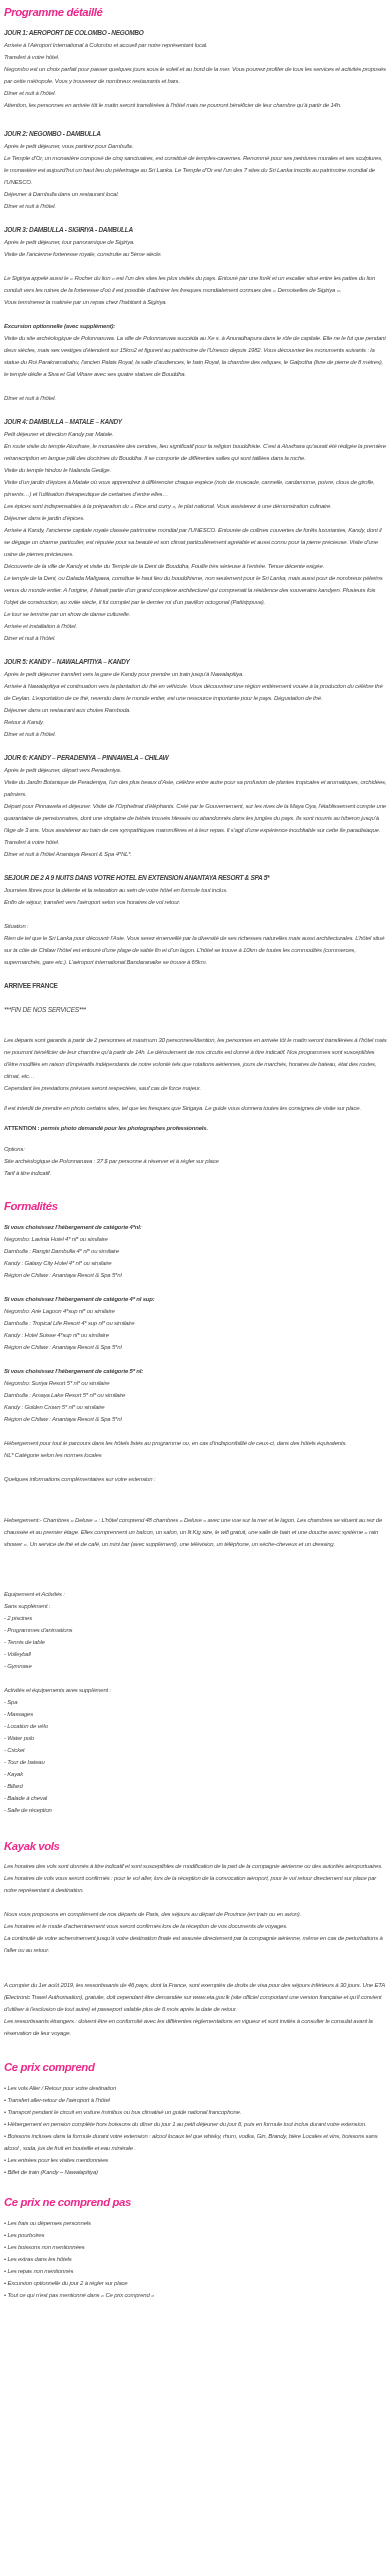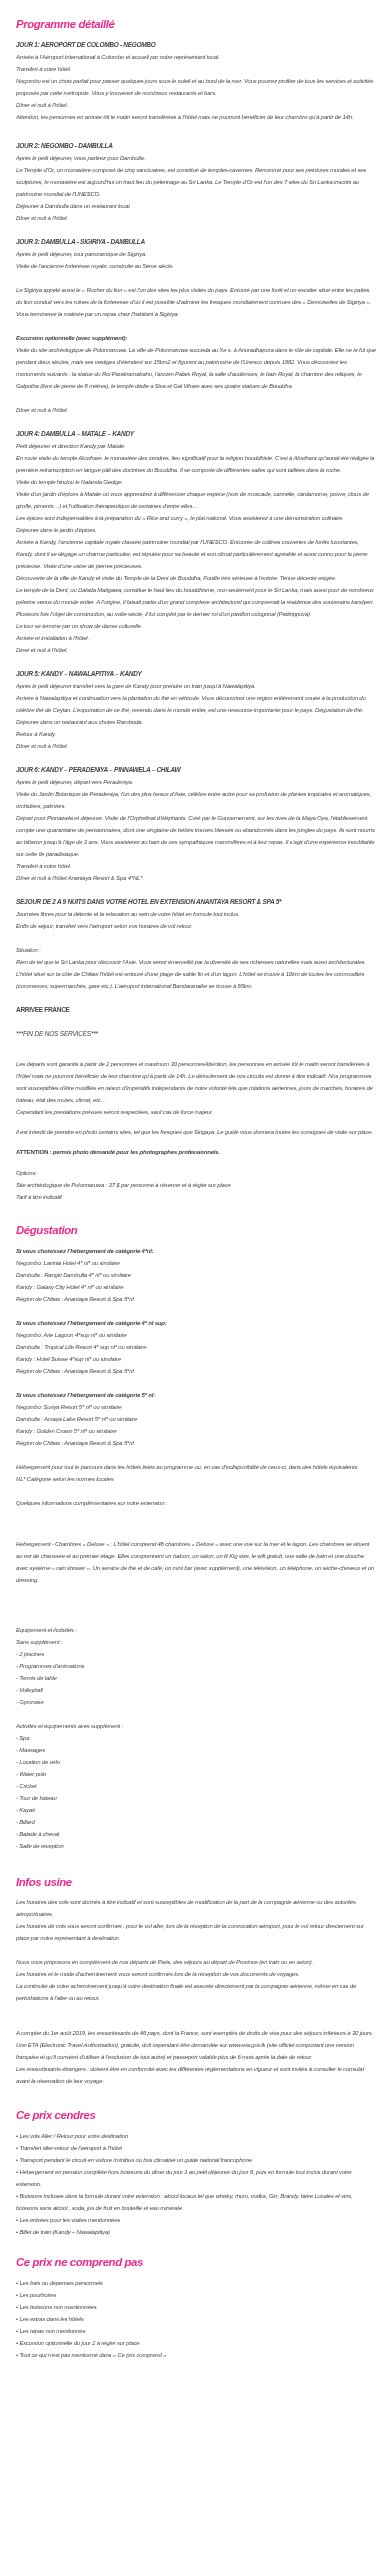--- a/index.html
+++ b/index.html
@@ -5,21 +5,21 @@
   html, body { margin: 0; padding: 0; background: #ffffff; }
   body {
     width: 392px;
     font-family: "Liberation Sans", "DejaVu Sans", sans-serif;
     color: #4a4a4a;
     font-size: 6px;
     line-height: 12px;
     font-style: italic;
     letter-spacing: -0.2px;
   }
-  .page { padding: 16px; }
+  .page { padding: 4px; }
   h2.section-title {
     color: #ec2a8c;
     font-style: italic;
     font-weight: bold;
     font-size: 11.4px;
     line-height: 14.5px;
     margin: 0 0 7.2px 0;
     letter-spacing: -0.4px;
   }
   .section { margin-bottom: 17.6px; }
@@ -138,21 +138,21 @@
     <p>Il est interdit de prendre en photo certains sites, tel que les fresques que Sirigaya. Le guide vous donnera toutes les consignes de visite sur place.</p>
     <div class="gap" style="height:8.3px"></div>
     <p class="bold"><span style="font-style:normal">ATTENTION :</span><span> permis photo demandé pour les photographes professionnels.</span></p>
     <div class="gap" style="height:8.3px"></div>
     <p>Options:</p>
     <p>Site archéologique de Polonnaruwa : 37 $ par personne à réserver et à régler sur place</p>
     <p>Tarif à titre indicatif.</p>
   </section>
 
   <section class="section" style="margin-top:20.7px">
-    <h2 class="section-title">Dégustation</h2>
+    <h2 class="section-title">Formalités</h2>
 
     <div>
       <p class="bold">Si vous choisissez l’hébergement de catégorie 4*nl:</p>
       <p>Negombo: Lavinia Hotel 4* nl* ou similaire</p>
       <p>Dambulla : Rangiri Dambulla 4* nl* ou similaire</p>
       <p>Kandy : Galaxy City Hotel 4* nl* ou similaire</p>
       <p>Région de Chilaw : Anantaya Resort &amp; Spa 5*nl</p>
     </div>
     <div class="gap"></div>
     <div>
@@ -199,36 +199,36 @@
       <li>Cricket</li>
       <li>Tour de bateau</li>
       <li>Kayak</li>
       <li>Billard</li>
       <li>Balade à cheval</li>
       <li>Salle de réception</li>
     </ul>
   </section>
 
   <section class="section" style="margin-top:23px">
-    <h2 class="section-title">Infos usine</h2>
+    <h2 class="section-title">Kayak vols</h2>
     <p>Les horaires des vols sont donnés à titre indicatif et sont susceptibles de modification de la part de la compagnie aérienne ou des autorités aéroportuaires.</p>
     <p>Les horaires de vols vous seront confirmés : pour le vol aller, lors de la réception de la convocation aéroport, pour le vol retour directement sur place par notre représentant à destination.</p>
     <div class="gap"></div>
     <p>Nous vous proposons en complément de nos départs de Paris, des séjours au départ de Province (en train ou en avion).</p>
     <p>Les horaires et le mode d’acheminement vous seront confirmés lors de la réception de vos documents de voyages.</p>
     <p>La continuité de votre acheminement jusqu’à votre destination finale est assurée directement par la compagnie aérienne, même en cas de perturbations à l’aller ou au retour.</p>
   </section>
 
   <section class="section" style="margin-top:23px">
     <p>A compter du 1er août 2019, les ressortissants de 46 pays, dont la France, sont exemptés de droits de visa pour des séjours inférieurs à 30 jours. Une ETA (Electronic Travel Authorisation), gratuite, doit cependant être demandée sur www.eta.gov.lk (site officiel comportant une version française et qu’il convient d’utiliser à l’exclusion de tout autre) et passeport valable plus de 6 mois après la date de retour.</p>
     <p>Les ressortissants étrangers : doivent être en conformité avec les différentes règlementations en vigueur et sont invités à consulter le consulat avant la réservation de leur voyage.</p>
   </section>
 
   <section class="section" style="margin-top:20.7px">
-    <h2 class="section-title">Ce prix cendres</h2>
+    <h2 class="section-title">Ce prix comprend</h2>
     <ul class="bullets">
       <li>Les vols Aller / Retour pour votre destination</li>
       <li>Transfert aller-retour de l’aéroport à l’hôtel</li>
       <li>Transport pendant le circuit en voiture /minibus ou bus climatisé un guide national francophone.</li>
       <li>Hébergement en pension complète hors boissons du dîner du jour 1 au petit déjeuner du jour 6, puis en formule tout inclus durant votre extension.</li>
       <li>Boissons incluses dans la formule durant votre extension : alcool locaux tel que whisky, rhum, vodka, Gin, Brandy, bière Locales et vins, boissons sans alcool , soda, jus de fruit en bouteille et eau minérale .</li>
       <li>Les entrées pour les visites mentionnées</li>
       <li>Billet de train (Kandy – Nawalapitiya)</li>
     </ul>
   </section>

